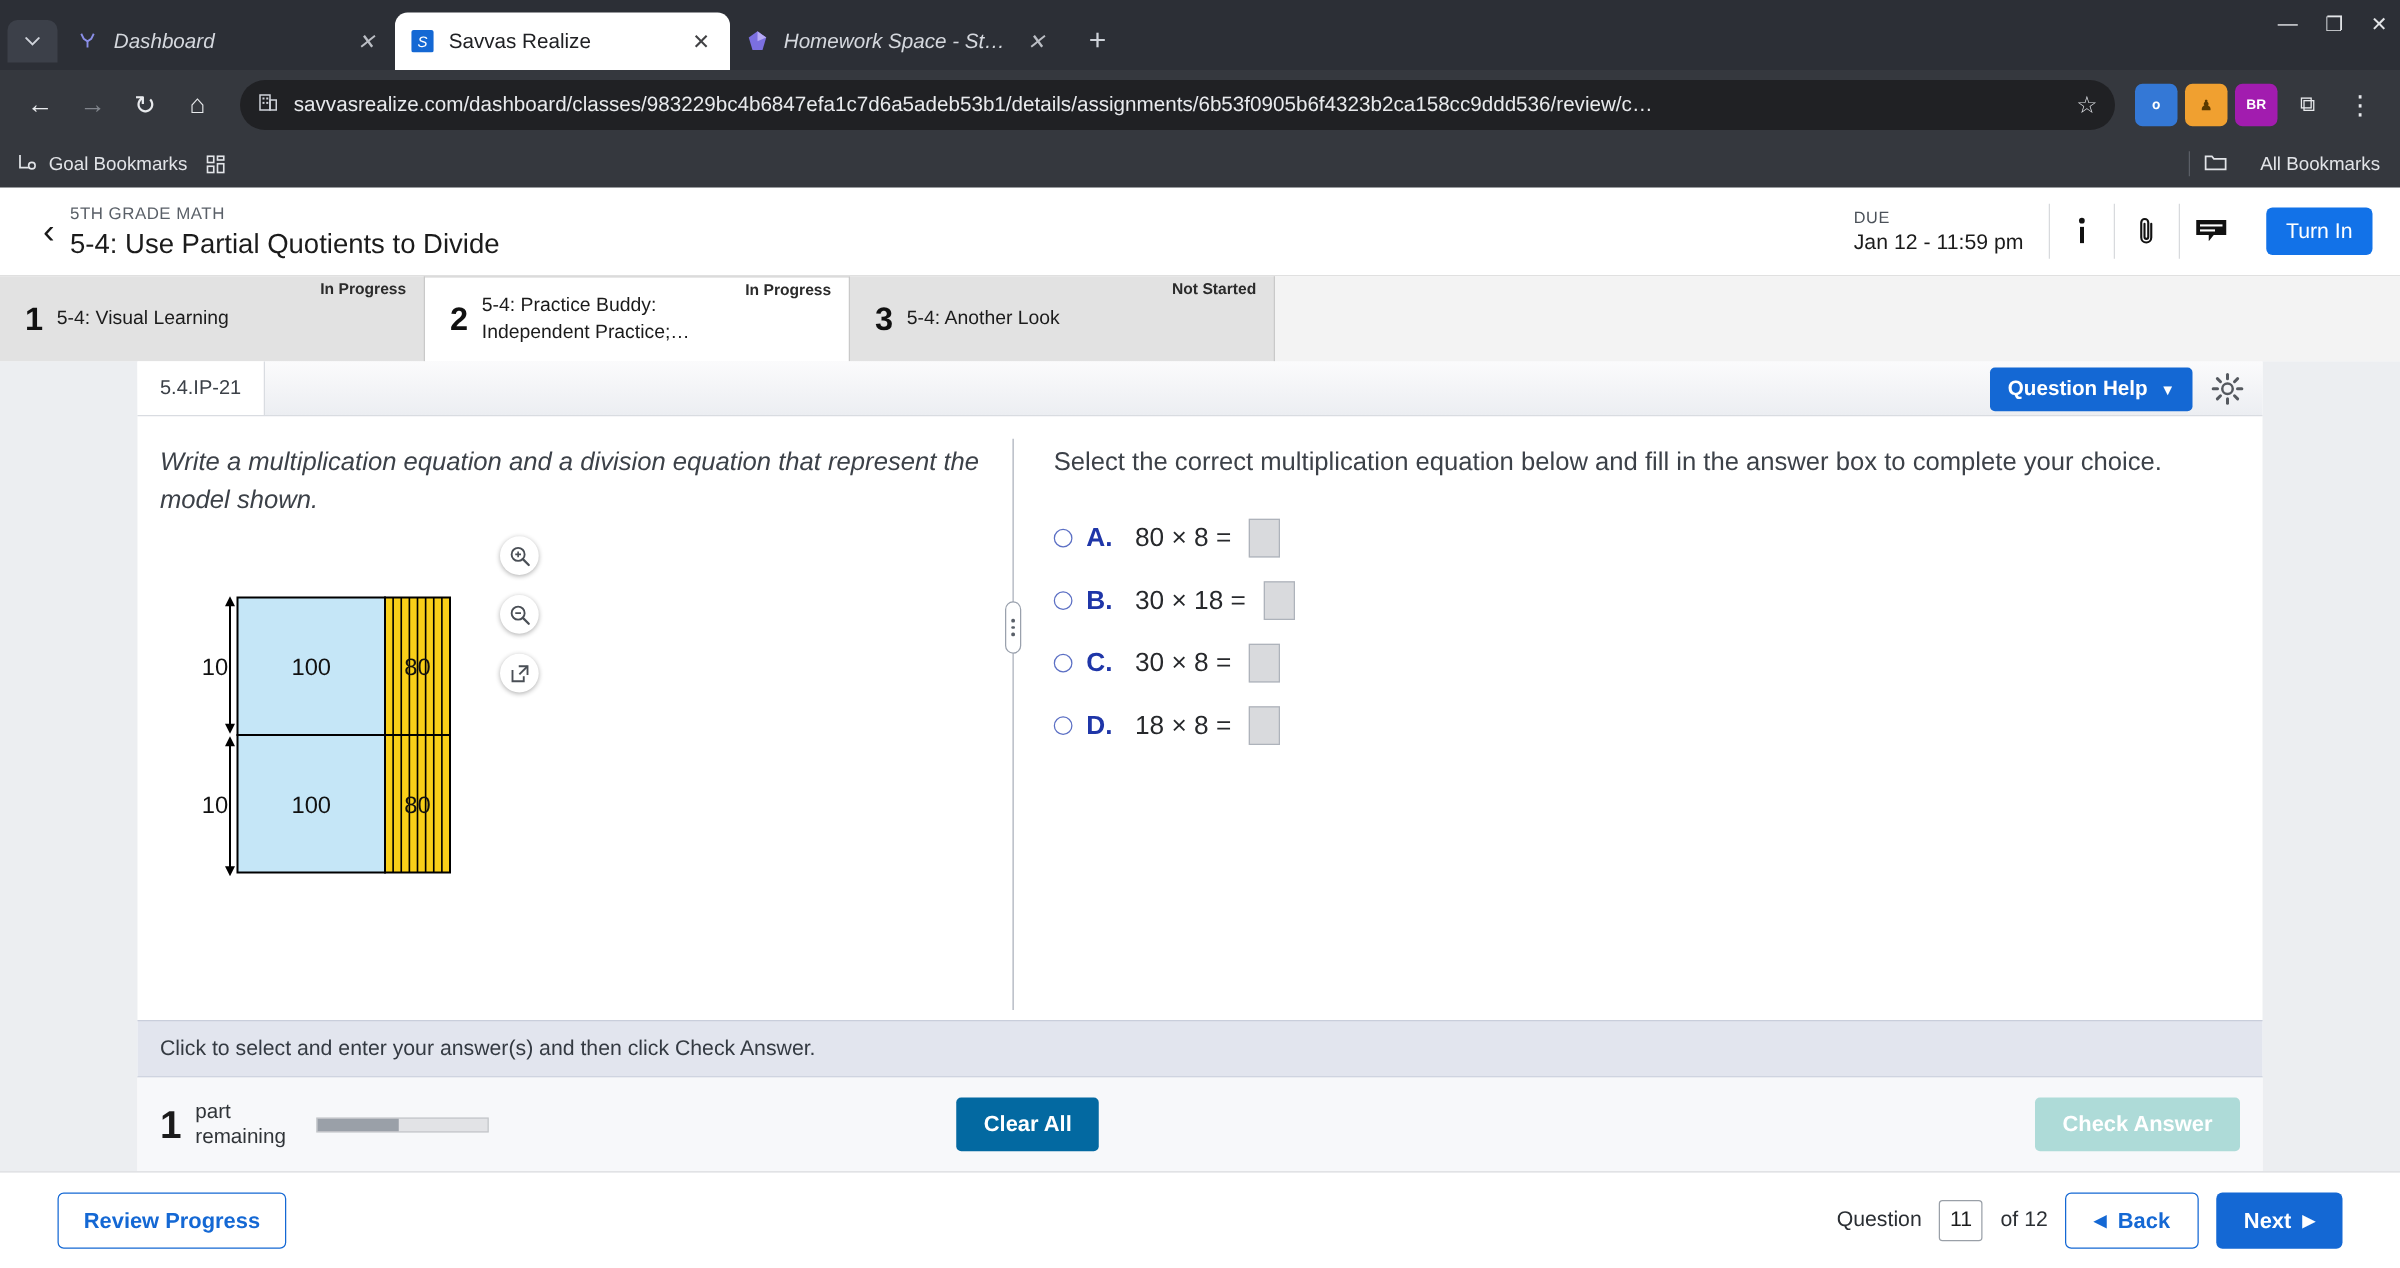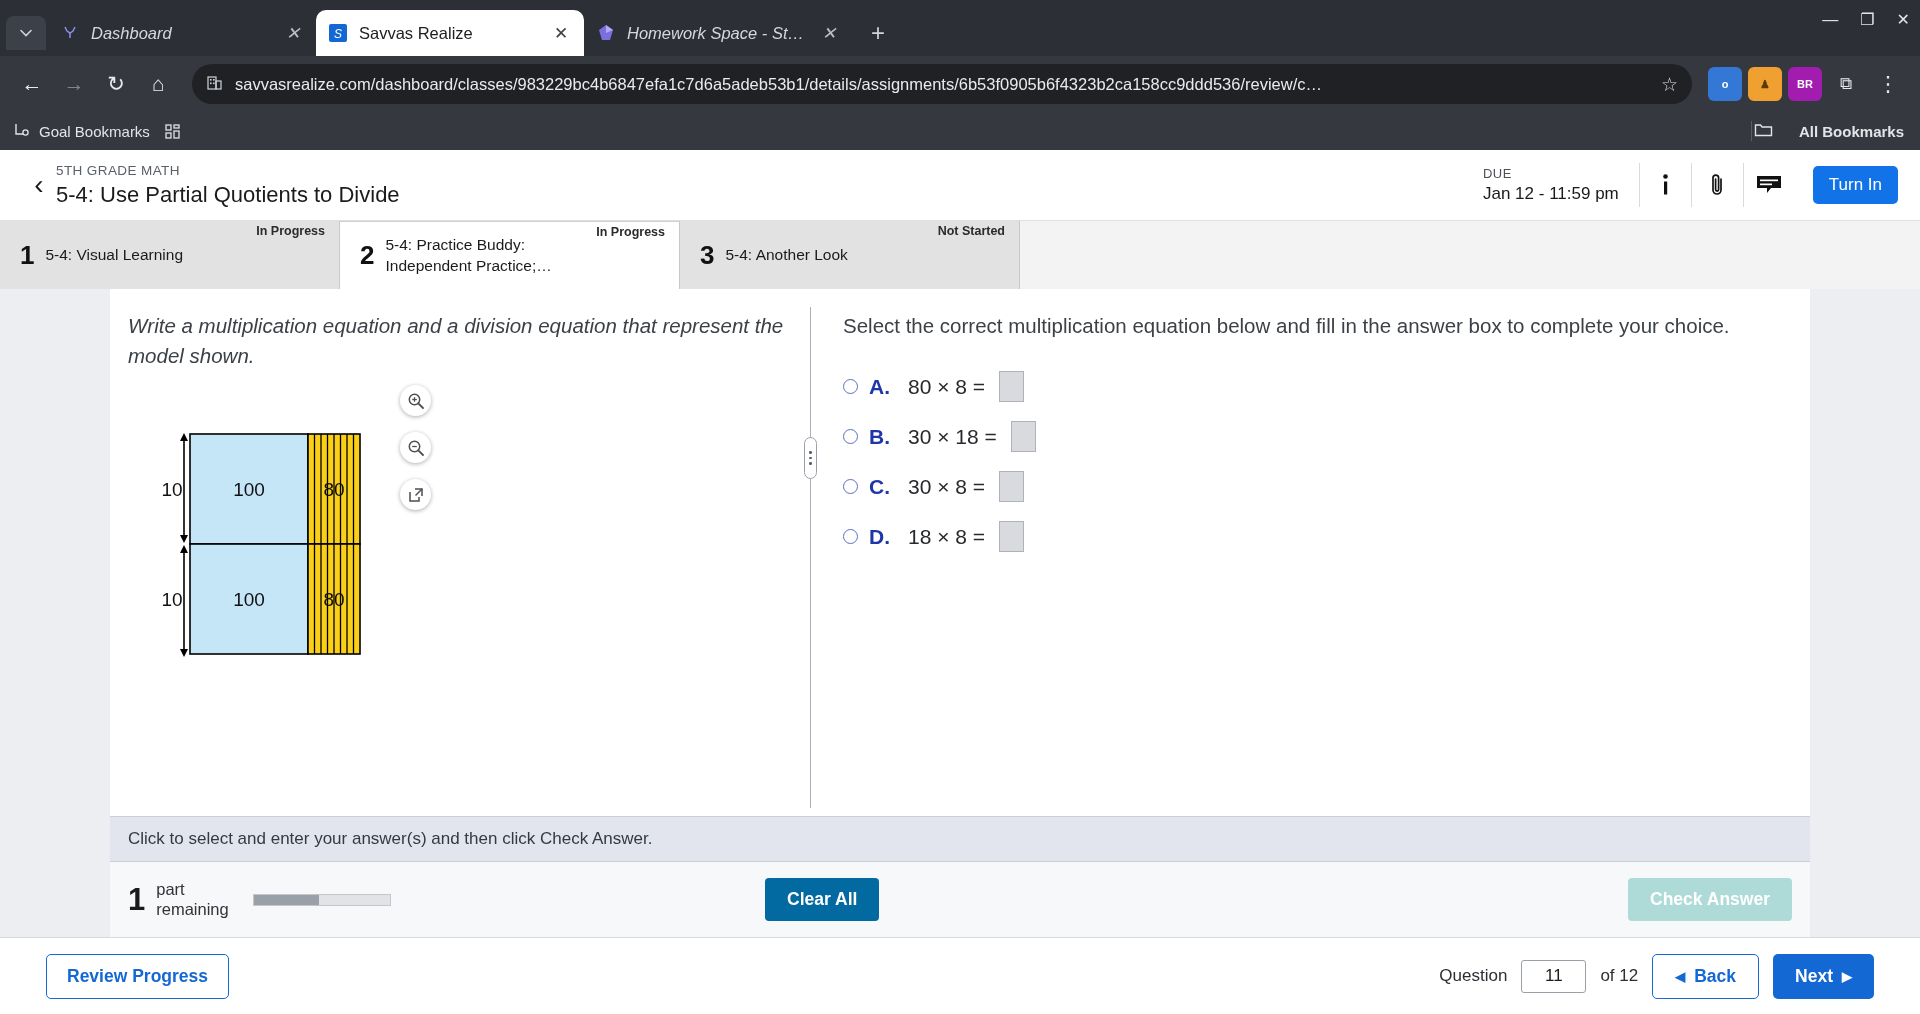--- a/index.html
+++ b/index.html
@@ -51,21 +51,21 @@
   .omnibox .urltext { flex: 1; white-space: nowrap; overflow: hidden; text-overflow: ellipsis; }
   .omnibox .staricon { font-size: 19px; color: #dcdfe3; }
   .extbtn { width: 34px; height: 34px; display:flex; align-items:center; justify-content:center;
     border-radius: 6px; font-size: 11px; font-weight: bold; color:#fff; }
 
   .bookmarks {
     height: 38px; background: #35383e; display: flex; align-items: center; padding: 0 14px;
     gap: 14px; color: #e2e4e8; font-size: 15px; flex: 0 0 38px; position: relative;
   }
   .bm-item { display: flex; align-items: center; gap: 8px; }
-  .bm-right { position: absolute; right: 16px; display: flex; align-items: center; gap: 26px; font-size: 15px; font-weight: bold; }
+  .bm-right { position: absolute; right: 16px; display: flex; align-items: center; gap: 26px; font-size: 15px; }
   .bm-sep { position:absolute; right: 168px; width:1px; height:20px; background:#5a5e66; }
 
   
   .page { flex: 1; background: #fff; display: flex; flex-direction: column; overflow: hidden; }
 
   .asg-header {
     height: 71px; background: #fff; display: flex; align-items: center; padding: 0 22px;
     flex: 0 0 71px; border-bottom: 1px solid #e0e0e0;
   }
   .backchev { width: 34px; font-size: 28px; color: #1a1a1a; font-weight: 300; display:flex; align-items:center; justify-content:center;}
@@ -154,21 +154,21 @@
     padding: 11px 22px; border-radius: 4px; margin-left: auto; }
 
   .footer {
     height: 77px; background: #fff; border-top: 1px solid #d7d9dd; display: flex; align-items: center;
     padding: 0 46px; flex: 0 0 77px;
   }
   .revprog { border: 1.8px solid #1468d4; color: #1468d4; font-weight: bold; font-size: 17.5px;
     padding: 11px 20px; border-radius: 5px; }
   .fright { margin-left: auto; display: flex; align-items: center; gap: 14px; }
   .qlabel { font-size: 17px; color: #2b2f34; }
-  .qnuminput { width: 65px; height: 33px; border: 1.5px solid #9aa0a8; border-radius: 3px;
+  .qnuminput { width: 35px; height: 33px; border: 1.5px solid #9aa0a8; border-radius: 3px;
     display:flex; align-items:center; justify-content:center; font-size: 17px; color:#1b1b1b; }
   .oftxt { font-size: 17px; color: #2b2f34; }
   .backbtn { border: 1.8px solid #1468d4; color: #1468d4; font-weight: bold; font-size: 17.5px;
     padding: 11px 22px; border-radius: 5px; display:flex; align-items:center; gap:9px; }
   .nextbtn { background: #1468d4; color: #fff; font-weight: bold; font-size: 17.5px;
     padding: 12px 22px; border-radius: 5px; display:flex; align-items:center; gap:9px; }
 </style>
 </head>
 <body>
 
@@ -330,20 +330,42 @@
         <span class="status">Not Started</span>
         <span class="num">3</span>
         <span class="lbl">5-4: Another Look</span>
       </div>
       <div class="ltab filler"></div>
     </div>
 
     <div class="qwrap">
       <div class="qpanel">
 
+        <div class="qbar">
+          <div class="qid">5.4.IP-21</div>
+          <div class="qhelp">
+            <span>Question Help</span>
+            <span style="font-size:12px">▼</span>
+          </div>
+          <div class="gear">
+            <svg width="26" height="26" viewBox="0 0 26 26">
+                <circle cx="13" cy="13" r="4.2" stroke="#55595f" stroke-width="2" fill="none"></circle>
+                <g stroke="#55595f" stroke-width="2.4" stroke-linecap="round">
+                  <line x1="13" y1="1.5" x2="13" y2="5"></line>
+                  <line x1="13" y1="21" x2="13" y2="24.5"></line>
+                  <line x1="1.5" y1="13" x2="5" y2="13"></line>
+                  <line x1="21" y1="13" x2="24.5" y2="13"></line>
+                  <line x1="4.9" y1="4.9" x2="7.4" y2="7.4"></line>
+                  <line x1="18.6" y1="18.6" x2="21.1" y2="21.1"></line>
+                  <line x1="21.1" y1="4.9" x2="18.6" y2="7.4"></line>
+                  <line x1="7.4" y1="18.6" x2="4.9" y2="21.1"></line>
+                </g>
+              </svg>
+          </div>
+        </div>
 
         <div class="qbody">
 
           <div class="qleft">
             <div class="qtext">Write a multiplication equation and a division equation that represent the model shown.</div>
 
             <div class="zoomtools">
               <div class="ztool">
                 <svg width="18" height="18" viewBox="0 0 18 18">
                     <circle cx="7.5" cy="7.5" r="5.2" stroke="#4a4f56" stroke-width="1.5" fill="none"></circle>

